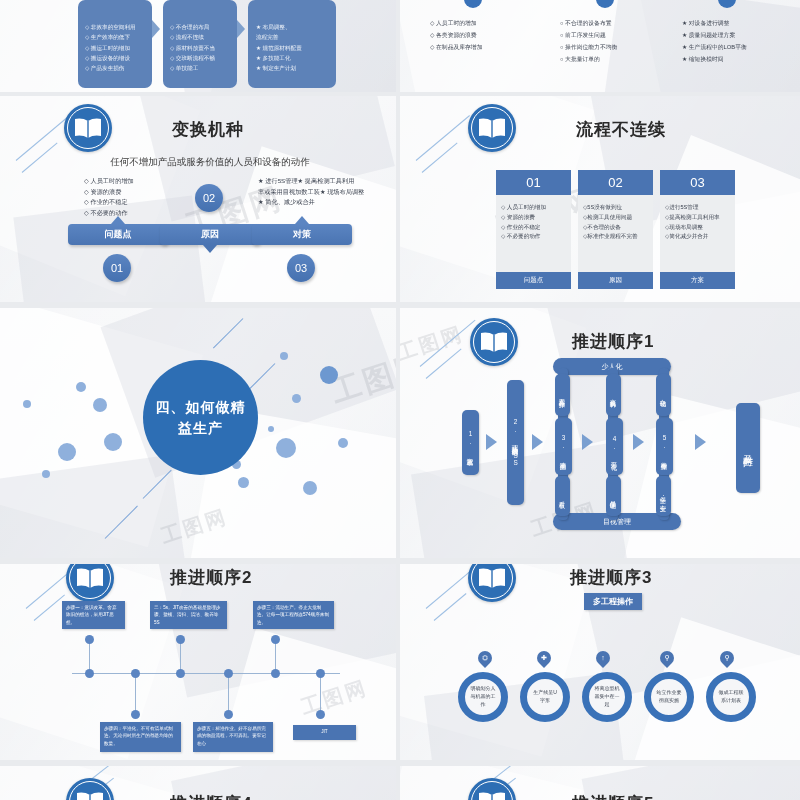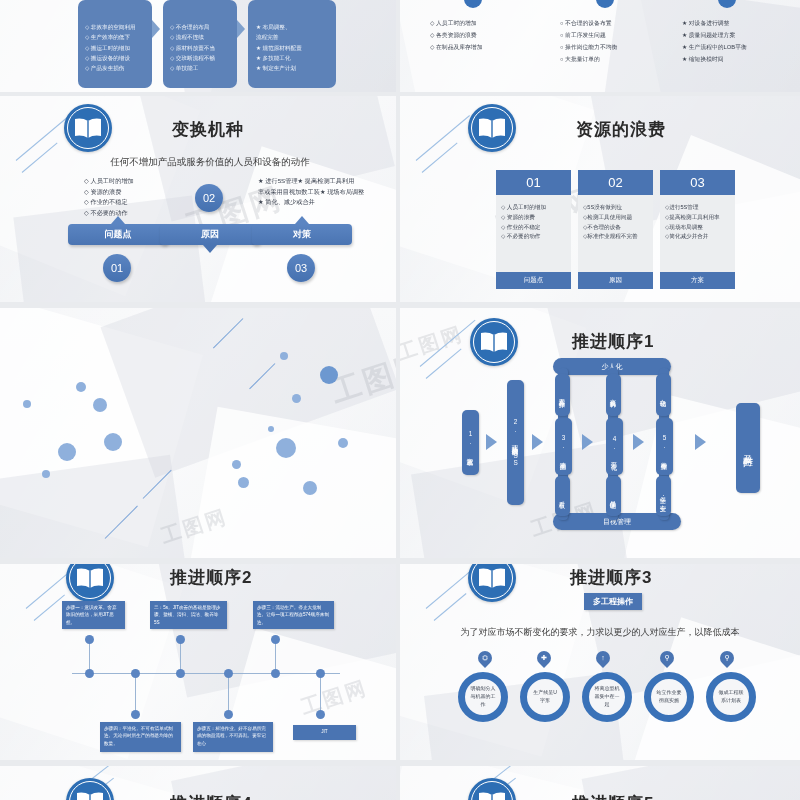--- a/index.html
+++ b/index.html
@@ -226,21 +226,21 @@
 
   <div class="streak" style="left:16px;top:64px;width:70px;"></div>
   <div class="streak" style="left:22px;top:76px;width:46px;"></div>
   <div class="bookwrap" style="left:68px;top:8px;">
     <div class="bookcirc"></div>
     <svg class="bookicon" viewBox="0 0 30 22">
       <path d="M15 4 C11 1,5 1,2 2 L2 19 C5 18,11 18,15 21 C19 18,25 18,28 19 L28 2 C25 1,19 1,15 4 Z" fill="#ffffff"></path>
       <path d="M15 4 L15 21" stroke="#2d6eb4" stroke-width="1.4" fill="none"></path>
     </svg>
   </div>
-  <div class="stitle" style="left:176px;top:22px;">资源的浪费</div>
+  <div class="stitle" style="left:176px;top:22px;">流程不连续</div>
 
   <div class="card" style="left:96px;top:74px;">
     <div class="hd">01</div>
     <div class="bd">
       <div>◇ 人员工时的增加</div>
       <div>◇ 资源的浪费</div>
       <div>◇ 作业的不稳定</div>
       <div>◇ 不必要的动作</div>
     </div>
     <div class="ft">问题点</div>
@@ -291,20 +291,26 @@
   <div class="dot" style="left:303px;top:173px;width:14px;height:14px;"></div>
   <div class="dot" style="left:238px;top:169px;width:11px;height:11px;"></div>
   <div class="dot" style="left:232px;top:152px;width:9px;height:9px;"></div>
   <div class="dot" style="left:76px;top:74px;width:10px;height:10px;"></div>
   <div class="dot" style="left:23px;top:92px;width:8px;height:8px;"></div>
   <div class="dot" style="left:93px;top:90px;width:14px;height:14px;"></div>
   <div class="dot" style="left:58px;top:135px;width:18px;height:18px;"></div>
   <div class="dot" style="left:104px;top:125px;width:18px;height:18px;"></div>
   <div class="dot" style="left:42px;top:162px;width:8px;height:8px;"></div>
 
+  <div class="bigcirc" style="left:143px;top:52px;width:115px;height:115px;">
+    <div>
+      <div>四、如何做精</div>
+      <div>益生产</div>
+    </div>
+  </div>
 </div>
 
 <div class="slide" style="left:400px;top:308px;width:400px;height:250px;">
   <div class="bg">
     <div class="poly" style="left:-40px;top:-20px;width:200px;height:190px;transform:rotate(20deg);"></div>
     <div class="poly d" style="left:160px;top:-40px;width:250px;height:150px;transform:rotate(-14deg);"></div>
     <div class="poly e" style="left:240px;top:110px;width:220px;height:180px;transform:rotate(14deg);"></div>
     <div class="poly d" style="left:20px;top:150px;width:200px;height:130px;transform:rotate(-9deg);"></div>
   </div>
   <div class="wm s" style="left:-4px;top:22px;">工图网</div>
@@ -437,21 +443,20 @@
   <div class="streak" style="left:34px;top:56px;width:42px;"></div>
   <div class="bookwrap" style="left:68px;top:-10px;">
     <div class="bookcirc"></div>
     <svg class="bookicon" viewBox="0 0 30 22">
       <path d="M15 4 C11 1,5 1,2 2 L2 19 C5 18,11 18,15 21 C19 18,25 18,28 19 L28 2 C25 1,19 1,15 4 Z" fill="#ffffff"></path>
       <path d="M15 4 L15 21" stroke="#2d6eb4" stroke-width="1.4" fill="none"></path>
     </svg>
   </div>
   <div class="stitle" style="left:170px;top:2px;">推进顺序3</div>
   <div class="tagbtn" style="left:184px;top:29px;">多工程操作</div>
-  <div class="ssub" style="left:40px;top:62px;width:320px;font-size:9px;">为了对应市场不断变化的要求，力求以更少的人对应生产，以降低成本</div>
 
   <div class="pin" style="left:78px;top:87px;">
         <i>⛭</i>
       </div>
   <div class="pin" style="left:137px;top:87px;">
         <i>✚</i>
       </div>
   <div class="pin" style="left:196px;top:87px;">
         <i>↑</i>
       </div>

